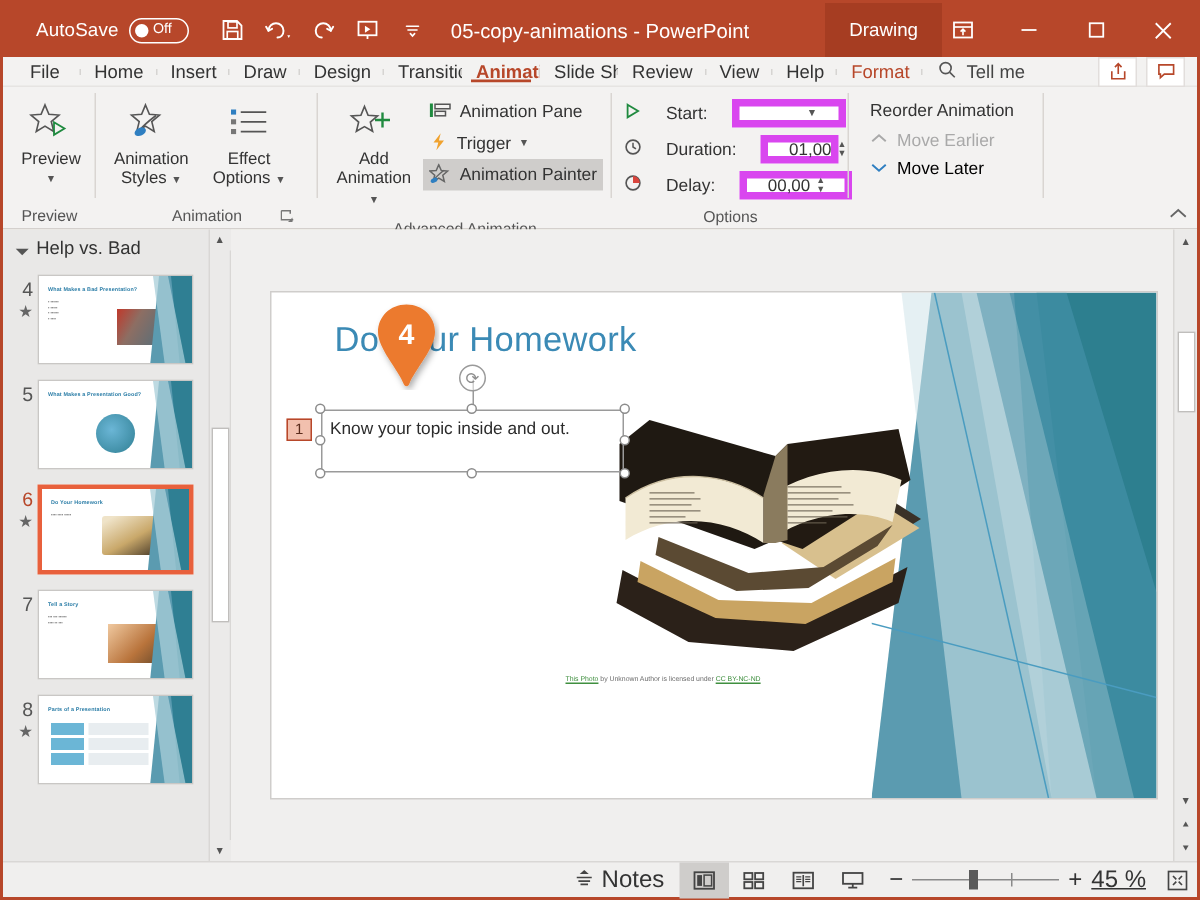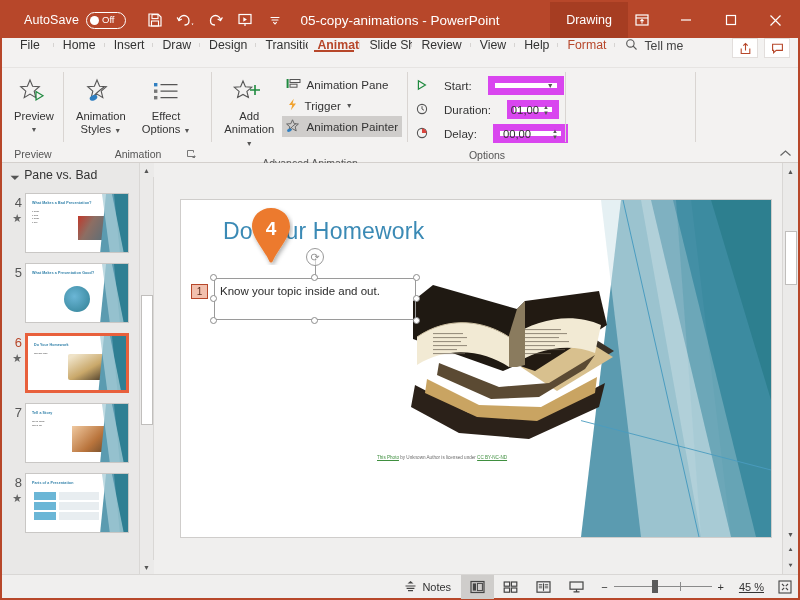--- a/index.html
+++ b/index.html
@@ -45,21 +45,21 @@
     position:absolute; right: 170px; top:0; height: 36px;
     display:flex; align-items:center; padding: 0 16px;
     background: #a63d22; color:#fff; font-size: 12.5px;
   }
   .win-ctrls { position:absolute; right:0; top:0; height:36px; display:flex; align-items:center; }
   .win-btn { width: 45px; height: 36px; display:flex; align-items:center; justify-content:center; color:#fff; }
   .ribbon-display { width:42px; height:36px; display:flex; align-items:center; justify-content:center; color:#fff;}
 
   
   .tabbar {
-    height: 30px; background: #f3f2f1; display:flex; align-items:flex-start;
+    height: 20px; background: #f3f2f1; display:flex; align-items:center;
     flex-shrink:0; position: relative; border-bottom: 1px solid #e6e4e2;
   }
   .tab {
     display:flex; align-items:center; padding: 0 9px; font-size: 12.3px; color:#333;
     position:relative; white-space:nowrap;
   }
   .tab.file { padding: 0 14px 0 18px; }
   .tab .sep {
     position:absolute; right:0; top:5px; bottom:5px; width:1px; background:#d6d4d2;
   }
@@ -99,22 +99,22 @@
     display:flex; align-items:center; gap:5px; padding: 2px 4px; font-size: 11.6px; color:#333;
     height: 21px; white-space:nowrap;
   }
   .smallbtn.highlight { background:#cfcdcb; }
   .col { display:flex; flex-direction:column; justify-content:flex-start; padding-top:1px; }
   .caret { font-size:7px; color:#555; }
   .dlg-launch { position:absolute; right:16px; bottom:1px; font-size:9px; color:#777; }
 
   .timing-row { display:flex; align-items:center; gap:16px; height:23px; font-size: 11.6px; color:#333;}
   .inputbox {
-    border:7px solid #d946ef; background:#fff; height:19px; font-size:11.3px; color:#333;
-    display:flex; align-items:center; padding: 0 3px; justify-content: flex-end;
+    border:5px solid #d946ef; background:#fff; height:19px; font-size:11.3px; color:#333;
+    display:flex; align-items:center; padding: 0 14px;
   }
   .spin { display:flex; flex-direction:column; justify-content:center; margin-left:auto; padding-left:4px; }
   .spin span { font-size:6px; line-height:6px; color:#555; }
   .reorder-title { font-size:11.6px; color:#333; padding: 3px 6px 4px 8px; }
   .reorder-item { display:flex; align-items:center; gap:6px; font-size:11.6px; padding: 3px 8px; }
   .reorder-item.disabled { color:#a9a9a9; }
   .ribbon-collapse { position:absolute; right:6px; bottom:2px; font-size:10px; color:#666; }
 
   
   .main { flex:1; display:flex; position:relative; min-height:0; background:#f0efee; }
@@ -190,21 +190,21 @@
 
   .vscroll {
     position:absolute; right:0; top:0; bottom:0; width: 16px; background:#ebeae9;
     border-left:1px solid #d9d7d5; display:flex; flex-direction:column; align-items:center;
   }
   .vs-btn { width:16px; height:16px; display:flex; align-items:center; justify-content:center; font-size:7px; color:#555;}
 
   
   .statusbar {
     height: 24px; background:#f0efee; display:flex; align-items:center; flex-shrink:0;
-    border-top:1px solid #d9d7d5; font-size: 11px; color:#333;
+    border-top:1px solid #d9d7d5; font-size: 16px; color:#333;
   }
   .sb-spacer { flex:1; }
   .notes-btn { display:flex; align-items:center; gap:5px; padding: 0 10px; height:24px; }
   .view-btns { display:flex; align-items:center; height:24px; }
   .view-btn { width: 33px; height: 24px; display:flex; align-items:center; justify-content:center; color:#444; }
   .view-btn.active { background:#cfcdcb; }
   .zoomctl { display:flex; align-items:center; gap:6px; padding: 0 8px; }
   .zoom-track { width: 98px; height:1px; background:#8a8a8a; position:relative; }
   .zoom-thumb { position:absolute; left: 38px; top:-6px; width:6px; height:13px; background:#5a5a5a; }
   .zoom-mid { position:absolute; left: 66px; top:-4px; width:1px; height:9px; background:#8a8a8a; }
@@ -515,37 +515,58 @@
                 </span>
           </span>
         </div>
       </div>
         </div>
       <div class="gtitle">Options</div>
       <div class="divider"></div>
     </div>
 
     <div class="rgroup" style="width:130px">
+      <div class="body">
+          <div class="col">
+        <div class="reorder-title">Reorder Animation</div>
+        <div class="reorder-item disabled">
+          <span>
+            <svg width="12" height="9" viewBox="0 0 12 9">
+                  <path d="M1.5 6.2L6 2.2l4.5 4" fill="none" stroke="#a9a9a9" stroke-width="1.3"></path>
+                </svg>
+          </span>
+          <span>Move Earlier</span>
+        </div>
+        <div class="reorder-item">
+          <span>
+            <svg width="12" height="9" viewBox="0 0 12 9">
+                  <path d="M1.5 2.8L6 6.8l4.5-4" fill="none" stroke="#2f7fc1" stroke-width="1.3"></path>
+                </svg>
+          </span>
+          <span>Move Later</span>
+        </div>
+      </div>
+        </div>
       <div class="gtitle"></div>
       <div class="divider"></div>
     </div>
 
     <div class="ribbon-collapse">
       <svg width="13" height="9" viewBox="0 0 13 9">
           <path d="M1.5 6.5L6.5 2l5 4.5" fill="none" stroke="#666" stroke-width="1.2"></path>
         </svg>
     </div>
   </div>
 
   <div class="main">
 
     <div class="thumbpane">
       <div class="section-hdr">
         <span class="tri">◢</span>
-        <span>Pane vs. Bad</span>
+        <span>Help vs. Bad</span>
       </div>
       <div class="thumbs">
 
         <div class="thumb-row">
           <div class="thumb-num">
             <span>4</span>
             <span class="star">★</span>
           </div>
           <div class="thumb">
             <div class="ttitle">What Makes a Bad Presentation?</div>

